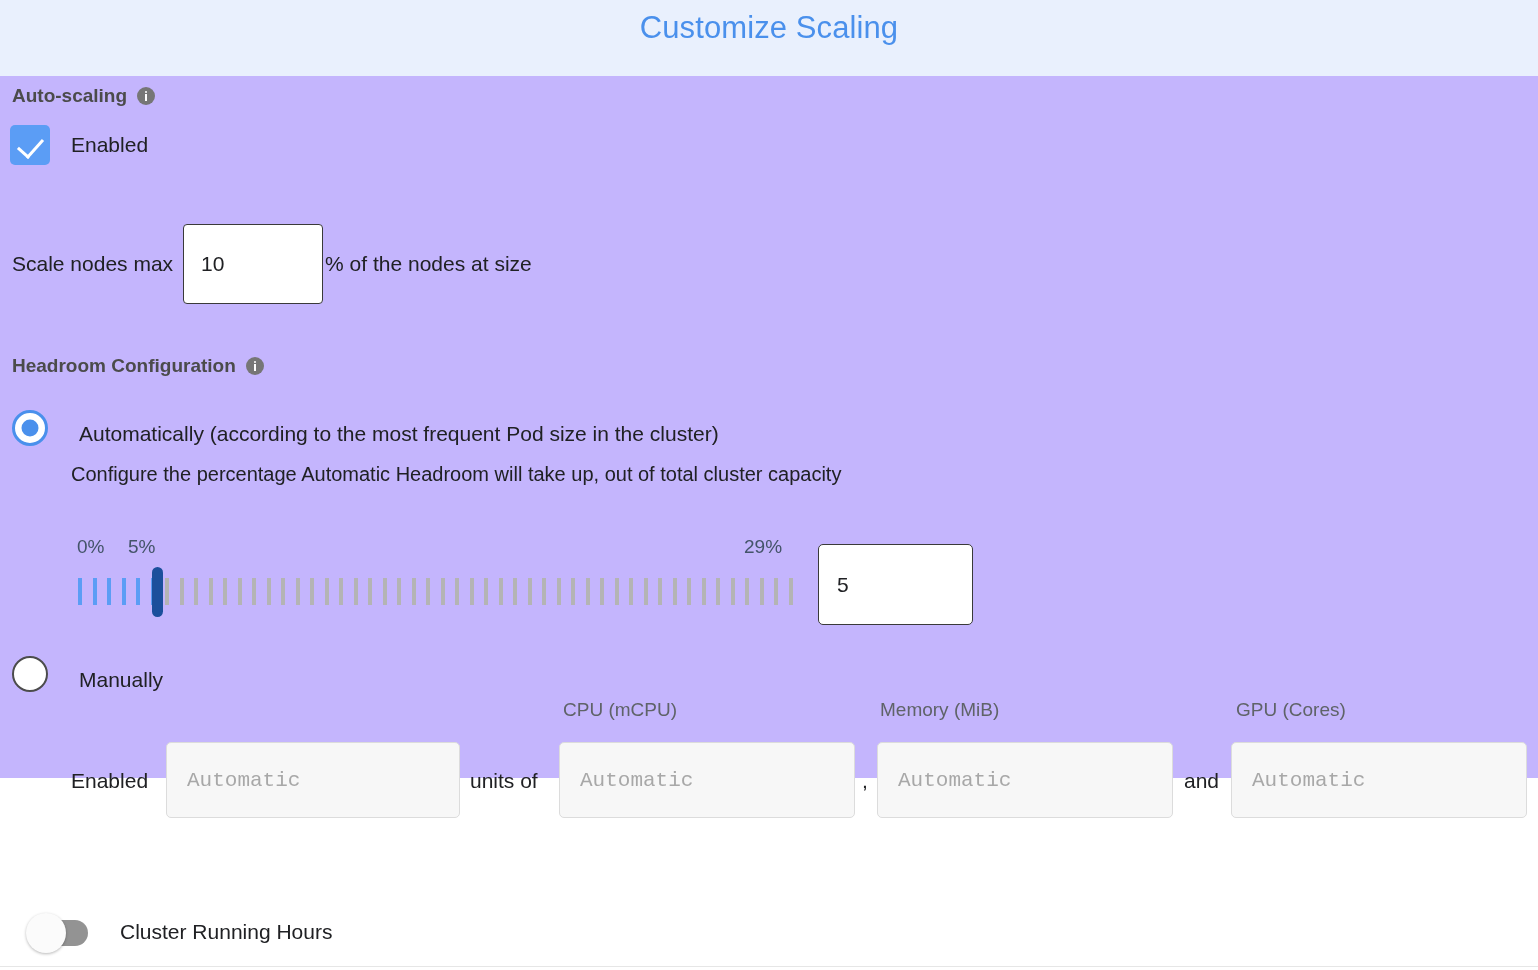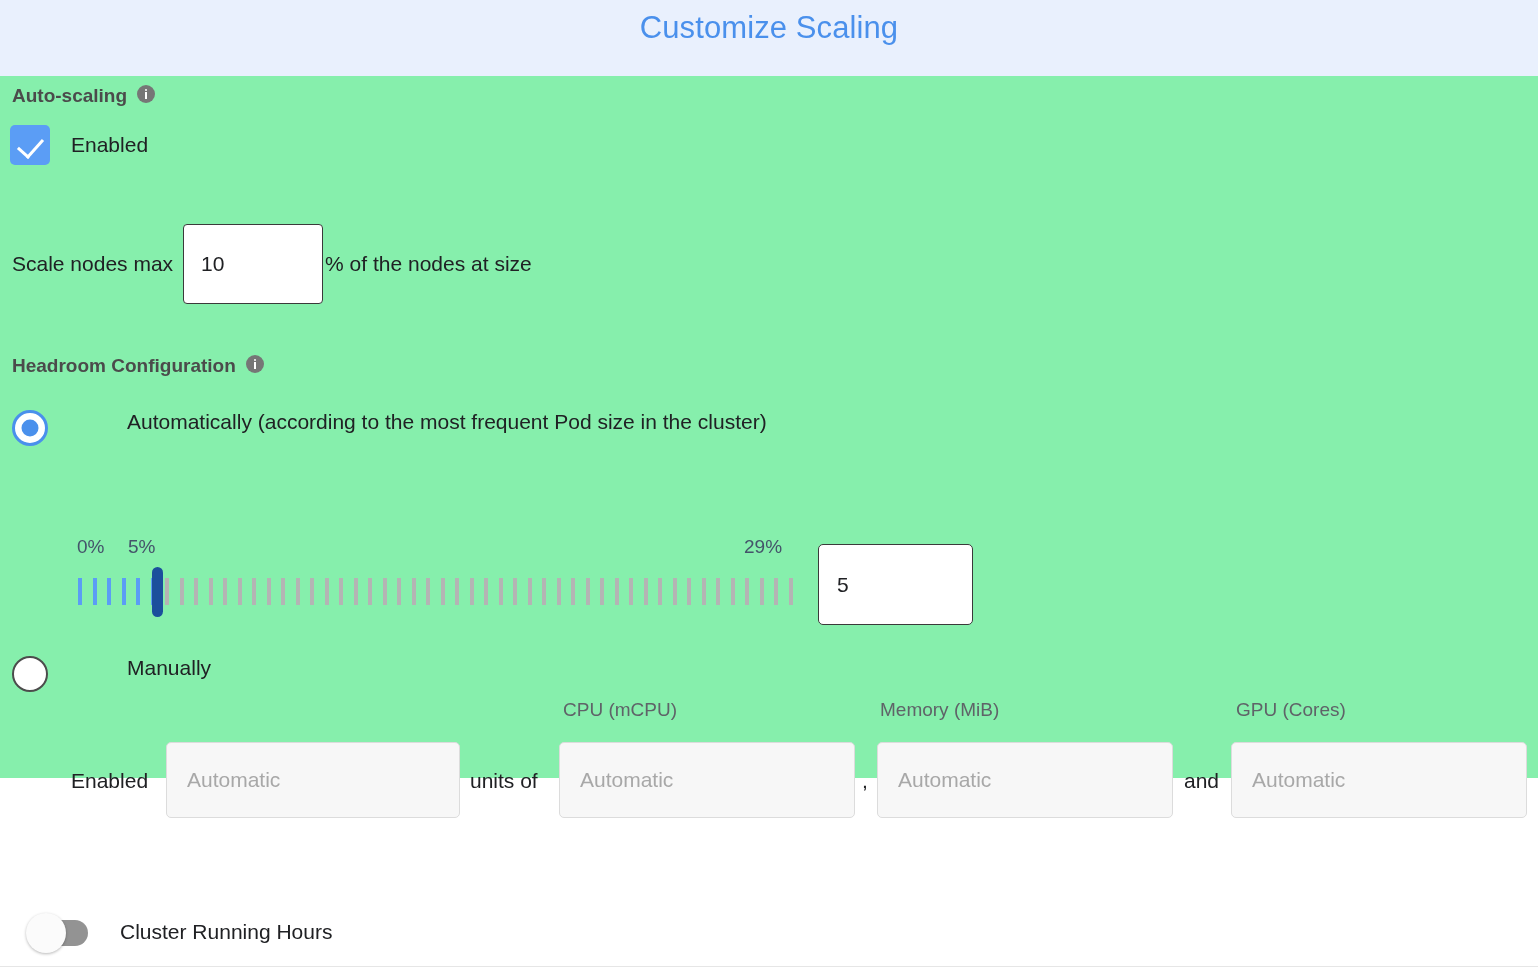--- a/index.html
+++ b/index.html
@@ -6,21 +6,21 @@
   html, body {
     margin: 0; padding: 0;
     width: 1538px; height: 970px;
     background: #ffffff;
     font-family: "Liberation Sans", sans-serif;
     overflow: hidden;
   }
   #page {
     position: relative;
     width: 1538px; height: 778px;
-    background: #86efac;
+    background: #c4b5fd;
   }
 
   
   .header {
     position: absolute; left: 0; top: 0;
     width: 1538px; height: 76px;
     background: #e9f0fd;
     display: flex; align-items: flex-start; justify-content: center;
   }
   .header-title {
@@ -32,21 +32,21 @@
     line-height: 40px;
   }
 
   
   .section-heading {
     position: absolute;
     font-size: 19px;
     font-weight: bold;
     color: #4b4b4b;
     white-space: nowrap;
-    display: flex; align-items: flex-start;
+    display: flex; align-items: center;
   }
   .info-icon {
     display: inline-block;
     width: 18px; height: 18px;
     border-radius: 50%;
     background: #767676;
     margin-left: 10px;
     position: relative;
     flex: none;
   }
@@ -127,21 +127,21 @@
     color: #202124;
     white-space: nowrap;
     margin-left: 2px;
   }
 
   
   #headroom-heading { left: 12px; top: 355px; }
 
   .radio-row {
     position: absolute;
-    display: flex; align-items: flex-start; gap: 48px;
+    display: flex; align-items: flex-end;
   }
   #radio-auto-row { left: 12px; top: 410px; }
   #radio-manual-row { left: 12px; top: 656px; }
 
   .radio {
     width: 36px; height: 36px;
     border-radius: 50%;
     flex: none;
     position: relative;
     cursor: pointer;
@@ -251,21 +251,21 @@
   #word-unitsof  { left: 470px;  top: 769px; }
   #word-comma    { left: 862px;  top: 769px; }
   #word-and      { left: 1184px; top: 769px; }
 
   .disabled-input {
     position: absolute;
     height: 76px;
     background: #f7f7f7;
     border: 1.4px solid #dcdcdc;
     border-radius: 5px;
-    font-family: Liberation Sans, sans-serif;
+    font-family: Liberation Mono, monospace;
     font-size: 21px;
     color: #202124;
     padding: 0 20px;
     outline: none;
   }
   .disabled-input::placeholder { color: #a8a8a8; opacity: 1; }
   #inp-units { left: 166px;  top: 742px; width: 294px; }
   #inp-cpu   { left: 559px;  top: 742px; width: 296px; }
   #inp-mem   { left: 877px;  top: 742px; width: 296px; }
   #inp-gpu   { left: 1231px; top: 742px; width: 296px; }
@@ -333,20 +333,21 @@
 
   <div class="section-heading" id="headroom-heading">
     <span>Headroom Configuration</span>
     <span class="info-icon"></span>
   </div>
 
   <div class="radio-row" id="radio-auto-row">
     <div class="radio checked"></div>
     <span class="radio-label">Automatically (according to the most frequent Pod size in the cluster)</span>
   </div>
+  <div class="headroom-desc">Configure the percentage Automatic Headroom will take up, out of total cluster capacity</div>
 
   <div class="slider-wrap">
     <div class="slider-cap" id="cap-0">0%</div>
     <div class="slider-cap" id="cap-5">5%</div>
     <div class="slider-cap" id="cap-50">29%</div>
     <div class="slider-track" id="slider-track">
         <div class="tick on" style="left: 0px;"></div>
         <div class="tick on" style="left: 14.5px;"></div>
         <div class="tick on" style="left: 29px;"></div>
         <div class="tick on" style="left: 43.5px;"></div>

